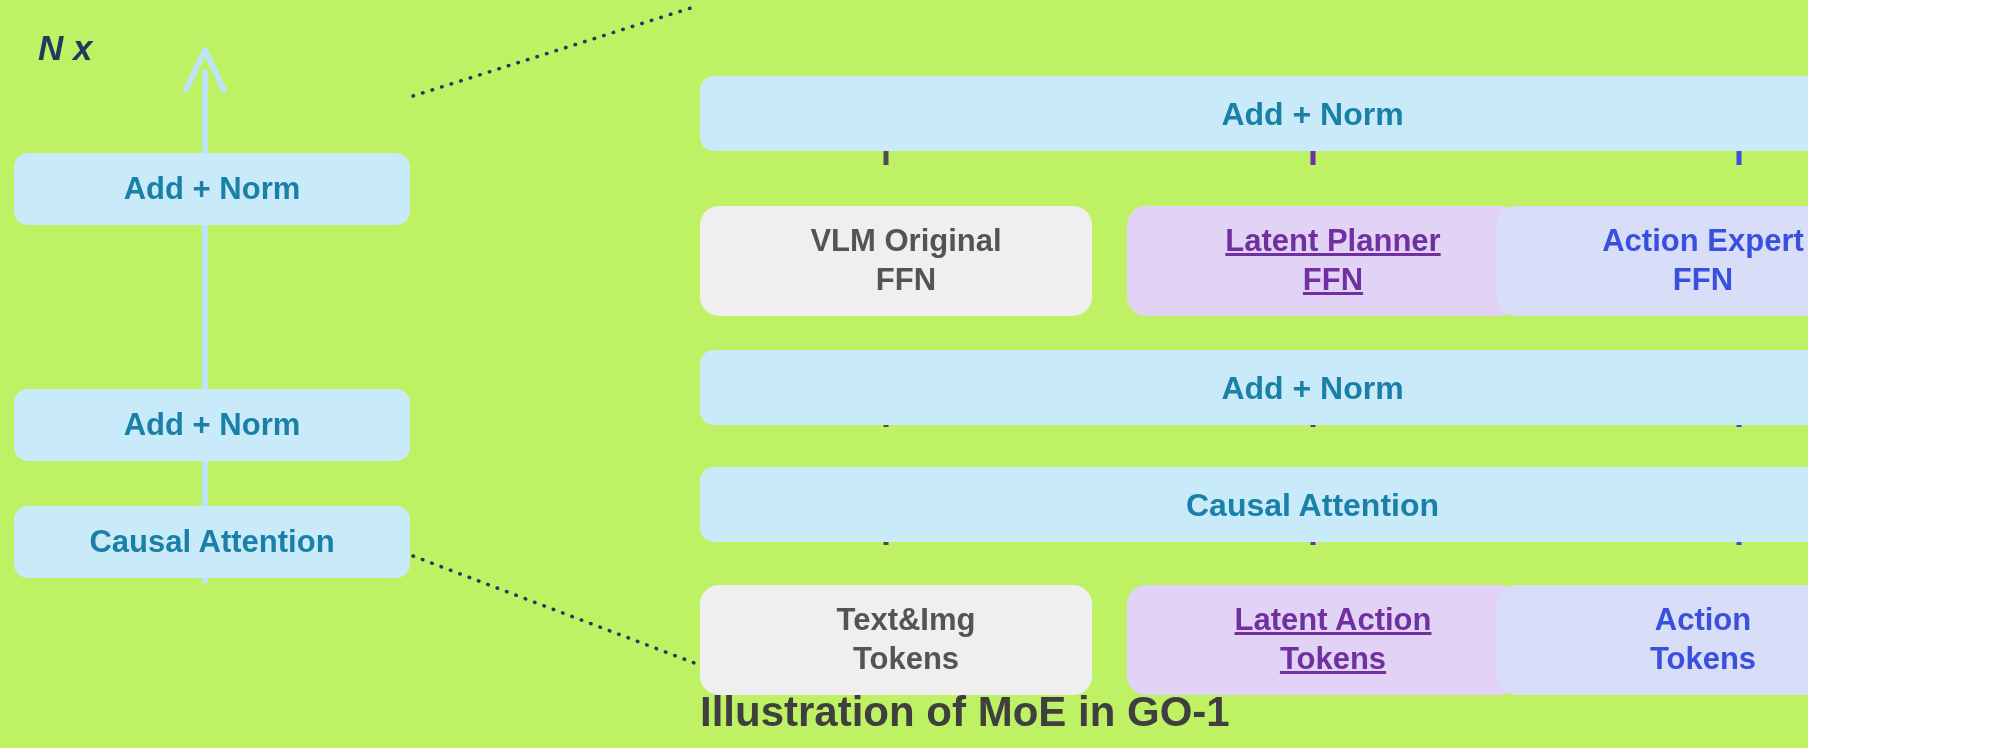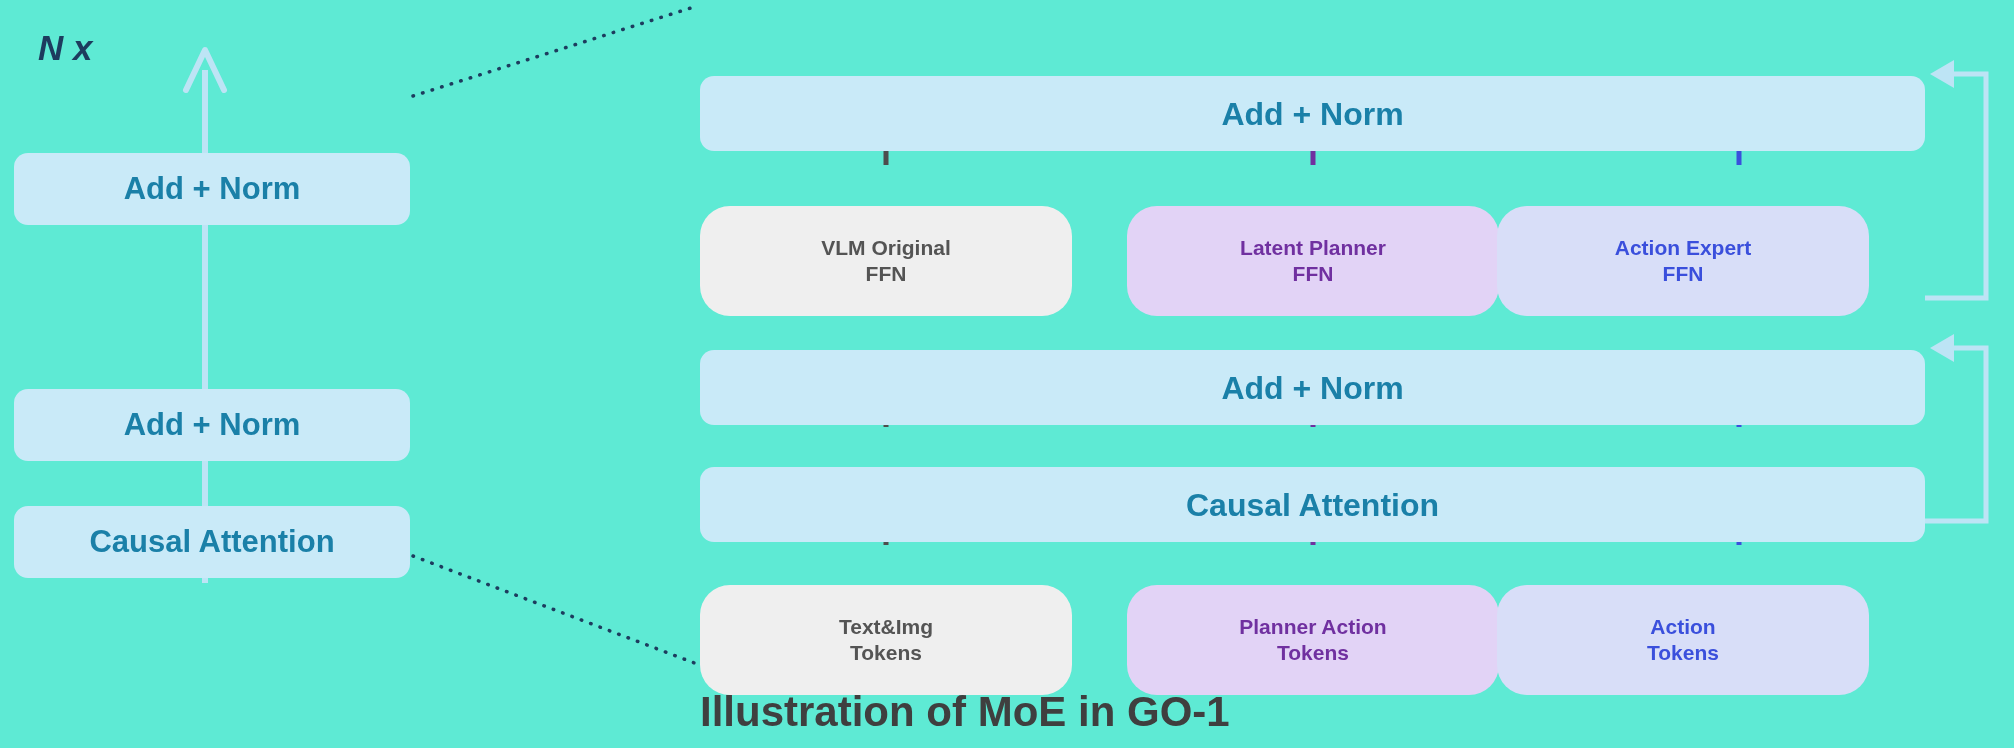--- a/index.html
+++ b/index.html
@@ -1,33 +1,33 @@
 <!DOCTYPE html>
 <html style="--box_blue: #c9eaf8; --text_teal: #1a80a8; --box_gray: #efefef; --text_gray: #545454; --box_purple: #e2d3f6; --text_purple: #7030a0; --box_lavender: #d8def8; --text_blue: #3a4fdc; --residual_blue: #bde4f5; --arrow_gray: #4d4d4d; --text_navy: #1d3c5e; --text_caption: #3f3f3f;"><head>
 <meta charset="utf-8">
 <style>
   html,body{margin:0;padding:0;background:#ffffff;}
-  .canvas{position:relative;width:2014px;height:748px;background:#5eead4;
+  .canvas{position:relative;width:1808px;height:748px;background:#bef264;
           font-family:"Liberation Sans",sans-serif;overflow:hidden;}
   .overlay{position:absolute;left:0;top:0;}
   .box{position:absolute;display:flex;align-items:center;justify-content:center;
        text-align:center;font-weight:bold;white-space:pre-line;line-height:1.25;margin-top:40px;}
   .lb{background:var(--box_blue,#c9eaf8);color:var(--text_teal,#1a80a8);}
   .gray{background:var(--box_gray,#efefef);color:var(--text_gray,#545454);}
-  .purple{background:var(--box_purple,#e2d3f6);color:var(--text_purple,#7030a0);}
+  .purple{background:var(--box_purple,#e2d3f6);color:var(--text_purple,#7030a0);text-decoration:underline;}
   .lav{background:var(--box_lavender,#d8def8);color:var(--text_blue,#3a4fdc);}
   .left-block{left:14px;width:396px;height:72px;border-radius:14px;font-size:31px;}
   #lb0{top:113px}#lb1{top:231px}#lb2{top:349px}#lb3{top:466px}
   .nx{position:absolute;left:38px;top:28px;font-size:35px;font-weight:bold;
       font-style:italic;color:var(--text_navy,#1d3c5e);}
   .input-label{position:absolute;left:14px;top:598px;width:396px;text-align:center;
       font-size:33px;font-weight:bold;color:var(--text_teal,#1a80a8);}
   .bar{left:700px;width:1225px;height:75px;border-radius:14px;font-size:32px;}
   #topbar{top:36px}#midbar{top:310px}#attnbar{top:427px}
-  .cell{width:372px;height:110px;border-radius:30px;font-size:21px;}
+  .cell{width:372px;height:110px;border-radius:19px;font-size:31px;padding-left:20px;}
   .ffn{top:166px}
   .tok{top:545px}
   .c1{left:700px}.c2{left:1127px}.c3{left:1497px}
   .caption{position:absolute;left:700px;top:688px;width:1225px;text-align:left;
       font-size:42px;font-weight:bold;color:var(--text_caption,#3f3f3f);}
   .s-res{stroke:var(--residual_blue,#bde4f5);fill:none;}
   .f-res{fill:var(--residual_blue,#bde4f5);stroke:none;}
   .s-gray{stroke:var(--arrow_gray,#4d4d4d);stroke-width:5;}
   .f-gray{fill:var(--arrow_gray,#4d4d4d);}
   .s-purp{stroke:var(--text_purple,#7030a0);stroke-width:5;}
@@ -86,19 +86,19 @@
   <div class="box purple cell ffn c2">Latent Planner
 FFN</div>
   <div class="box lav cell ffn c3">Action Expert
 FFN</div>
 
   <div class="box lb bar" id="midbar">Add + Norm</div>
   <div class="box lb bar" id="attnbar">Causal Attention</div>
 
   <div class="box gray cell tok c1">Text&amp;Img
 Tokens</div>
-  <div class="box purple cell tok c2">Planner Action
+  <div class="box purple cell tok c2">Latent Action
 Tokens</div>
   <div class="box lav cell tok c3">Action
 Tokens</div>
 
   <div class="caption">Illustration of MoE in GO-1</div>
 </div>
 
 </body></html>

